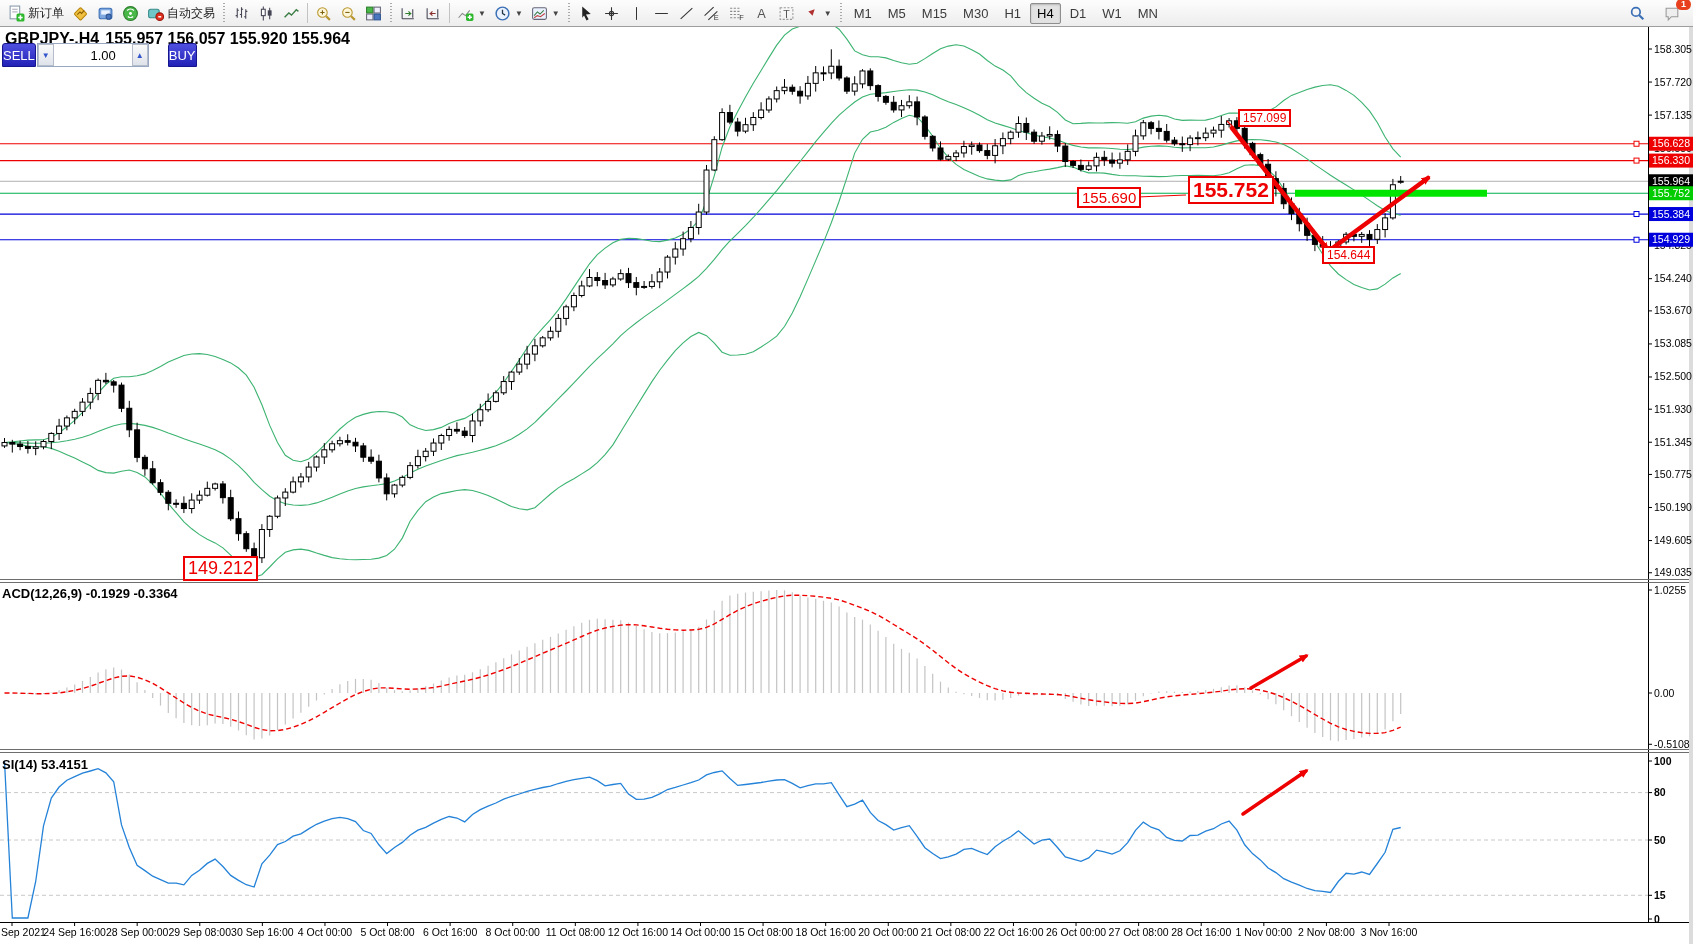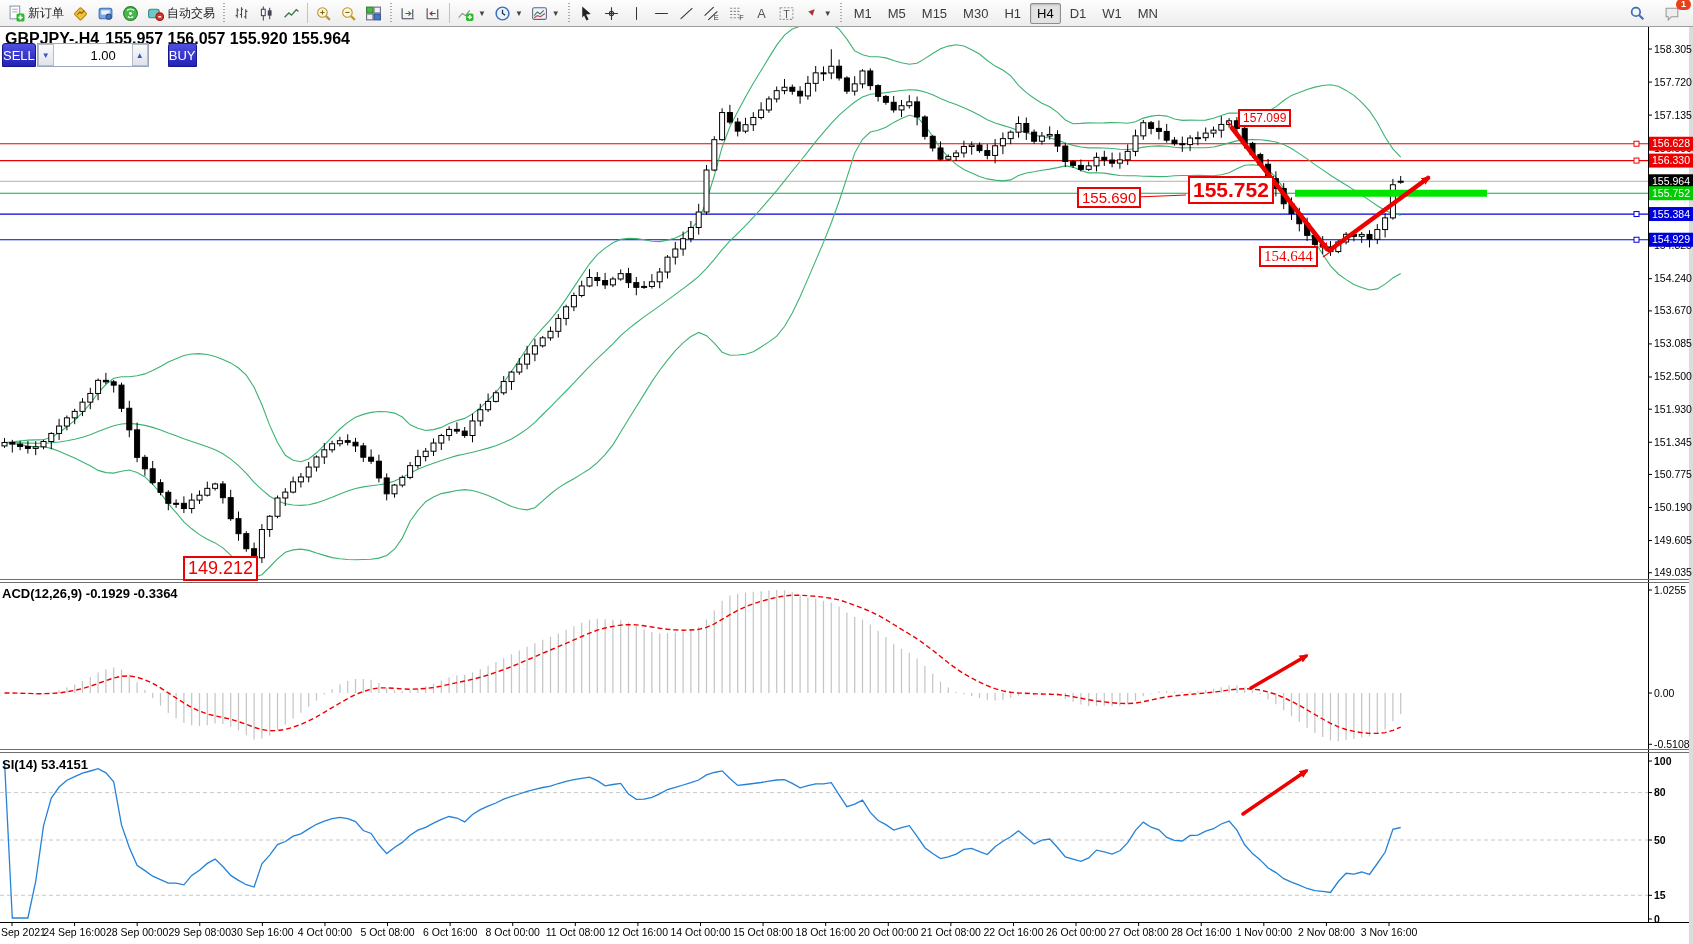--- a/index.html
+++ b/index.html
@@ -966,16 +966,16 @@
       <div class="oc-btn oc-buy">BUY</div>
     </div>
   </div>
 
   <div class="ind-label" id="macd-label">ACD(12,26,9) -0.1929 -0.3364</div>
   <div class="ind-label" id="rsi-label">SI(14) 53.4151</div>
   <div id="annotations">
       <div class="anno" style="left: 1227px; top: 109px; font-size: 12px; font-weight: 400; margin-left: 11px;">157.099</div>
       <div class="anno" style="left: 1077px; top: 187px; font-size: 15px; font-weight: 400;">155.690</div>
       <div class="anno" style="left: 1188px; top: 176px; font-size: 21px; font-weight: 600;">155.752</div>
-      <div class="anno" style="left: 1259px; top: 246px; font-size: 15px; font-weight: 400; font-family: Liberation Serif, serif;">154.644</div>
+      <div class="anno" style="left: 1322px; top: 246px; font-size: 12px; font-weight: 400;">154.644</div>
       <div class="anno" style="left: 183px; top: 556px; font-size: 18px; font-weight: 400;">149.212</div>
     </div>
 </div>
 
 </body></html>

